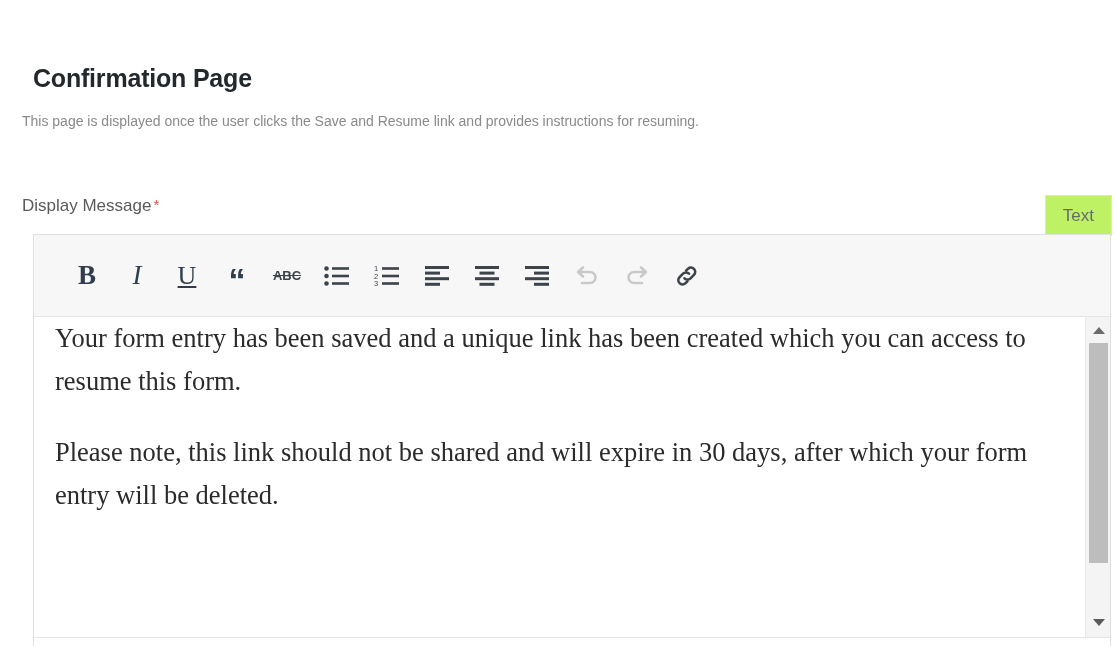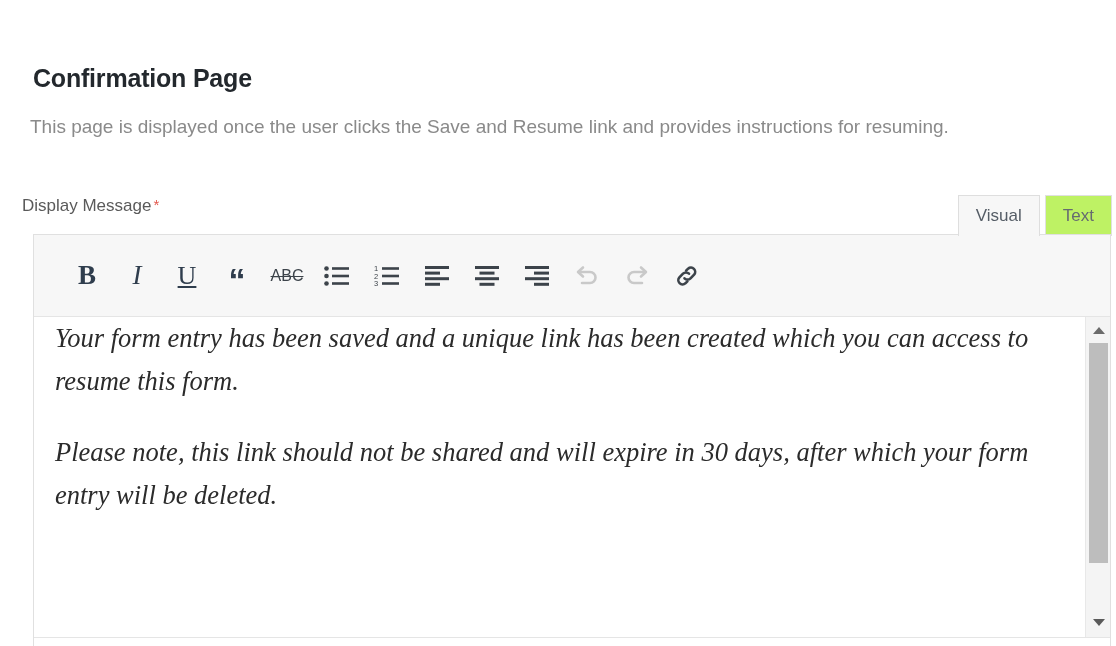--- a/index.html
+++ b/index.html
@@ -26,24 +26,24 @@
     left: 33px;
     top: 16px;
     font-size: 25px;
     font-weight: bold;
     color: #23282d;
     letter-spacing: -0.2px;
     line-height: 1.2;
   }
   .page-desc {
     position: absolute;
-    left: 30px;
+    left: 22px;
     top: 63px;
     width: 1080px;
-    font-size: 19px;
+    font-size: 14px;
     color: #8a8a8a;
     line-height: 29px;
   }
 
   
   .field-label {
     position: absolute;
     left: 22px;
     top: 166px;
     font-size: 17px;
@@ -129,21 +129,21 @@
   .tb-glyph {
     font-size: 26px;
     line-height: 1;
     color: #2f3d4d;
   }
   .tb-glyph.bold { font-weight: bold; font-family: "Liberation Serif", serif; font-size: 27px;}
   .tb-glyph.italic { font-style: italic; font-family: "Liberation Serif", serif; font-size: 27px; }
   .tb-glyph.under { text-decoration: underline; font-family: "Liberation Serif", serif; font-size: 26px; }
   .tb-glyph.quote { font-size: 34px; font-weight: bold; line-height: 0.6; position: relative; top: 5px;}
   .tb-glyph.strike {
-    font-size: 16px; font-weight: normal; letter-spacing: 0px;
+    font-size: 13px; font-weight: bold; letter-spacing: 0px;
     text-decoration: line-through; color: #3c434a;
   }
 
   
   .editor-body {
     position: relative;
     height: 320px;
     background: #fff;
     overflow: hidden;
   }
@@ -152,21 +152,20 @@
     left: 21px;
     top: 0px;
     width: 985px;
     font-family: "Liberation Serif", serif;
     font-size: 26.5px;
     line-height: 43px;
     color: #2b2b2b;
   }
   .editor-content p {
     margin: 0 0 28px 0;
-    font-style: italic;
   }
 
   
   .ed-scrollbar {
     position: absolute;
     right: 0;
     top: 0;
     width: 25px;
     height: 320px;
     background: #f4f4f4;
@@ -233,23 +232,20 @@
 
   <h1 class="page-title">Confirmation Page</h1>
 
   <p class="page-desc">This page is displayed once the user clicks the Save and Resume link and provides instructions for resuming.</p>
 
   <div class="field-label">
     <span>Display Message</span><span class="required-star">*</span>
   </div>
 
   <div class="editor-tabs">
-    <div class="editor-tab active">
-      <span>Visual</span>
-    </div>
     <div class="editor-tab inactive">
       <span>Text</span>
     </div>
   </div>
 
   <div class="editor-wrap">
 
     <div class="editor-toolbar">
 
       <button class="tb-btn" title="Bold">

